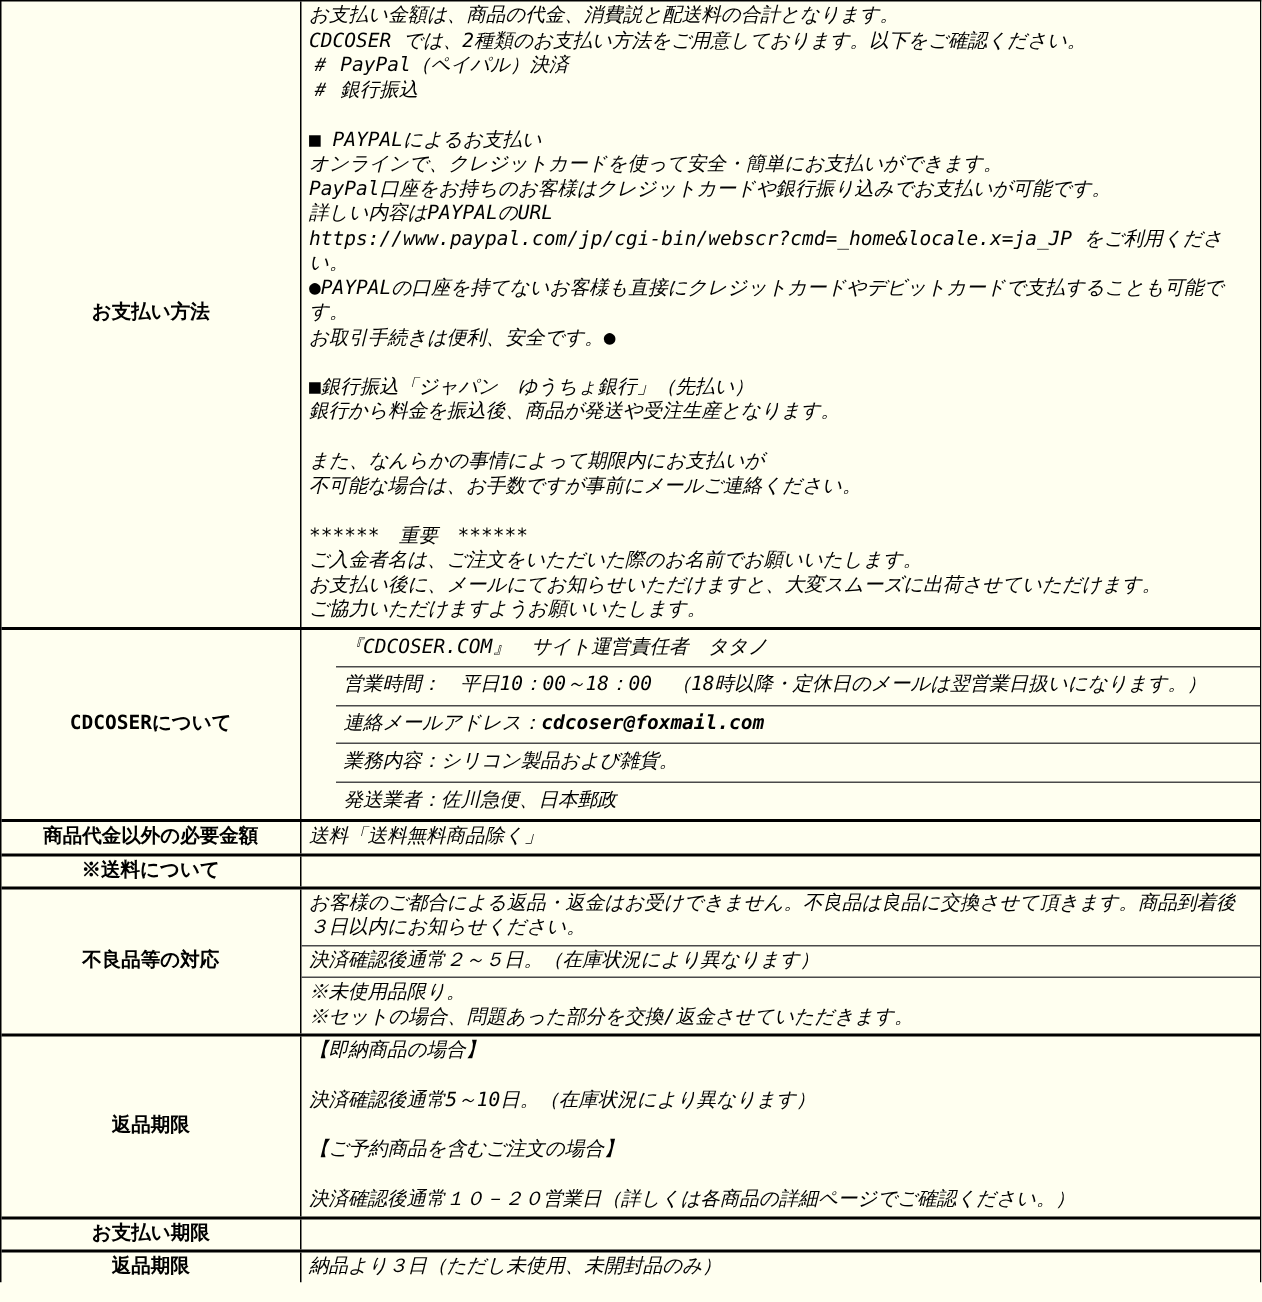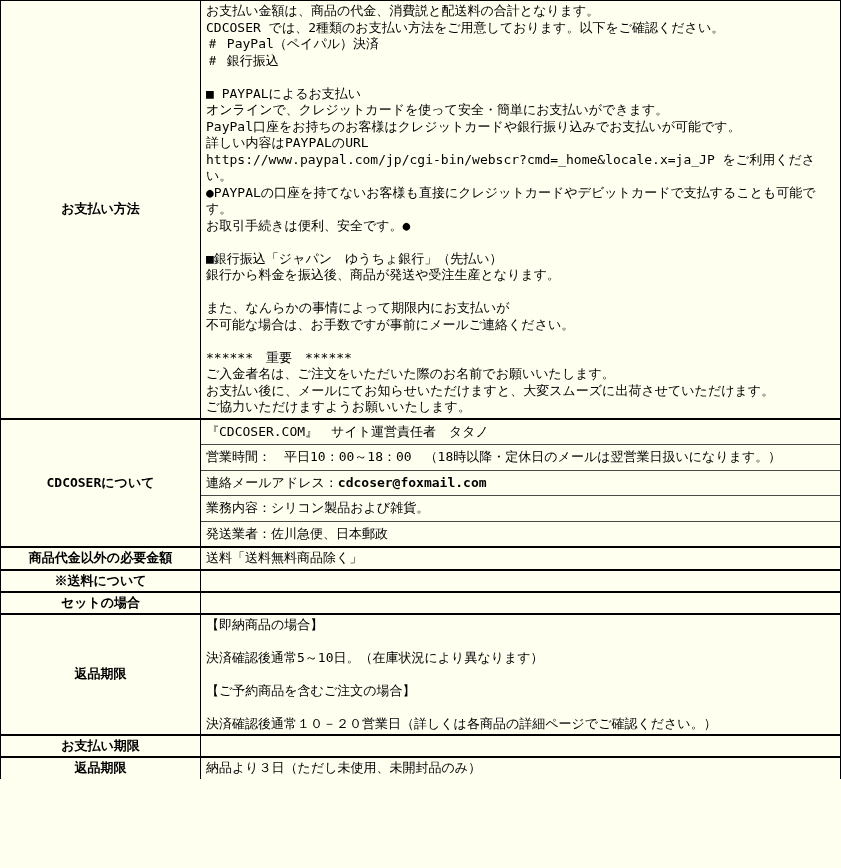--- a/index.html
+++ b/index.html
@@ -40,23 +40,24 @@
     min-width: 0;
   }
   .cell {
     padding: 2px 5px;
     font-size: 13px;
     line-height: 16.5px;
     white-space: pre-wrap;
     word-break: break-all;
     border-top: 1px solid #4a4a4a;
     flex: 1;
+    font-style: italic;
   }
   .cell:first-child { border-top: none; }
-  .row.tall .cell { padding: 4px 5px; }
+  .row.tall .cell { padding: 4px 5px; margin-left: 23px; }
   .email { font-weight: bold; }
 </style>
 </head>
 <body>
 
 <div id="shop-table">
     <div class="row">
       <div class="label">お支払い方法</div>
       <div class="content">
         <div class="cell">お支払い金額は、商品の代金、消費説と配送料の合計となります。
@@ -97,21 +98,27 @@
     <div class="row">
       <div class="label">商品代金以外の必要金額</div>
       <div class="content">
         <div class="cell">送料「送料無料商品除く」</div>
       </div>
     </div>
     <div class="row">
       <div class="label">※送料について</div>
     </div>
     <div class="row">
-      <div class="label">セットの場合</div>
+      <div class="label">不良品等の対応</div>
+      <div class="content">
+        <div class="cell">お客様のご都合による返品・返金はお受けできません。不良品は良品に交換させて頂きます。商品到着後３日以内にお知らせください。</div>
+        <div class="cell">決済確認後通常２～５日。（在庫状況により異なります）</div>
+        <div class="cell">※未使用品限り。
+※セットの場合、問題あった部分を交換/返金させていただきます。</div>
+      </div>
     </div>
     <div class="row">
       <div class="label">返品期限</div>
       <div class="content">
         <div class="cell">【即納商品の場合】
 
 決済確認後通常5～10日。（在庫状況により異なります）
 
 【ご予約商品を含むご注文の場合】
 

